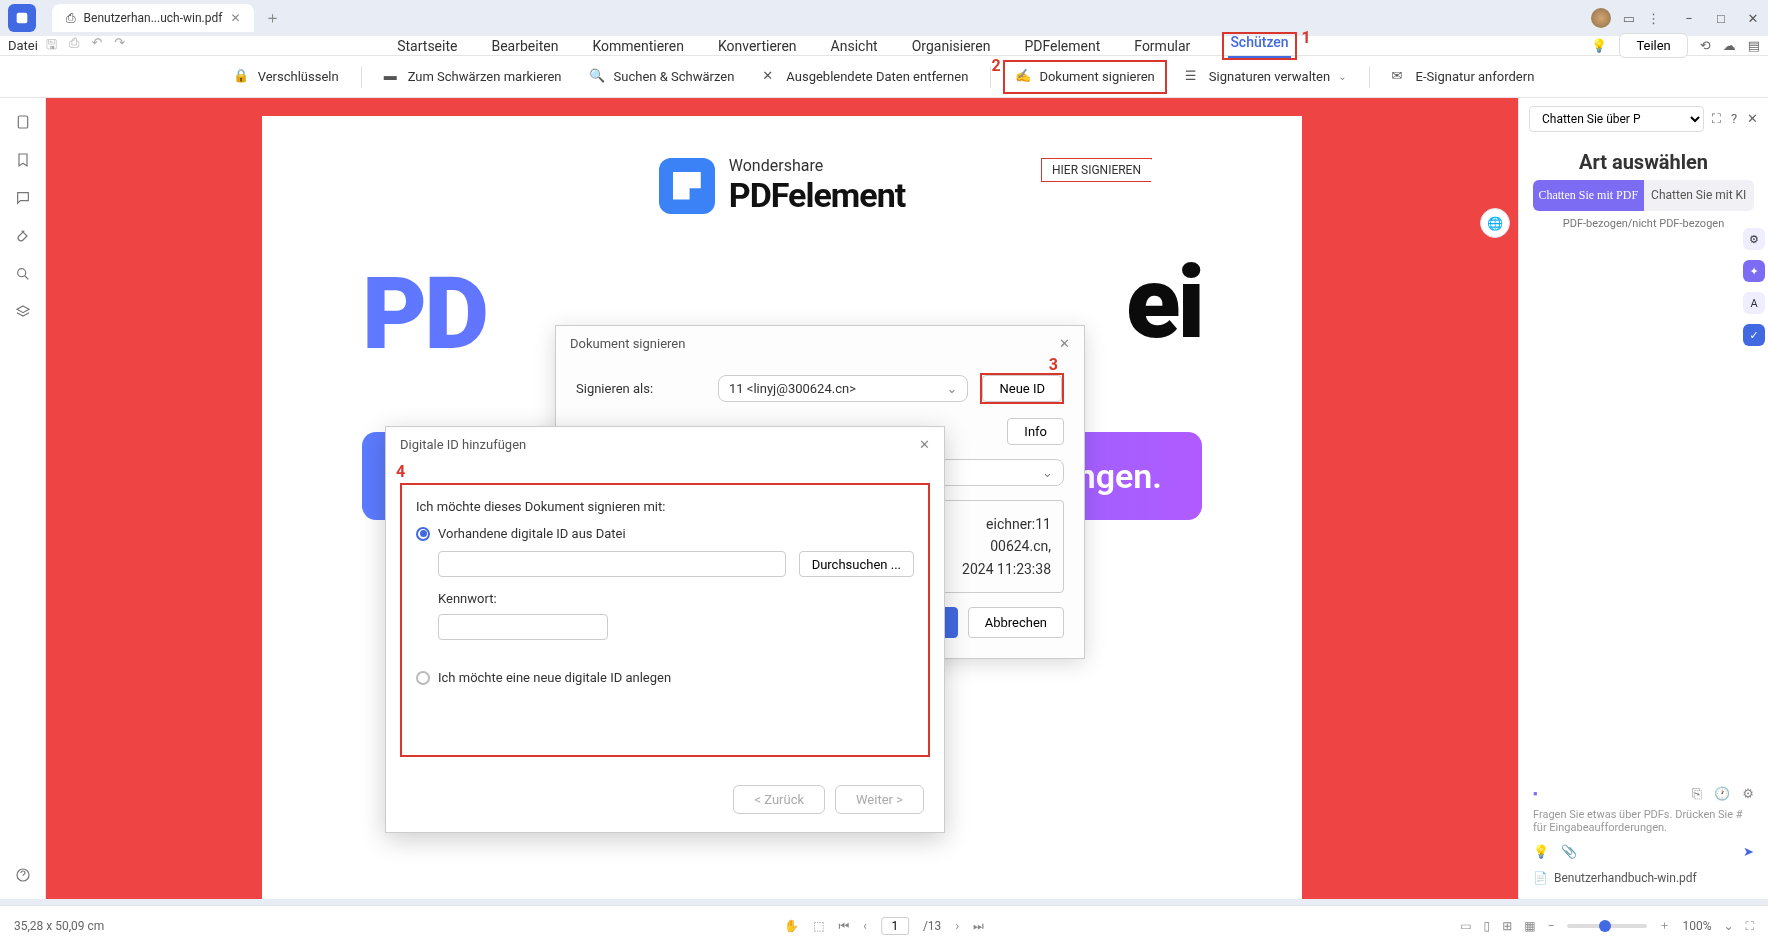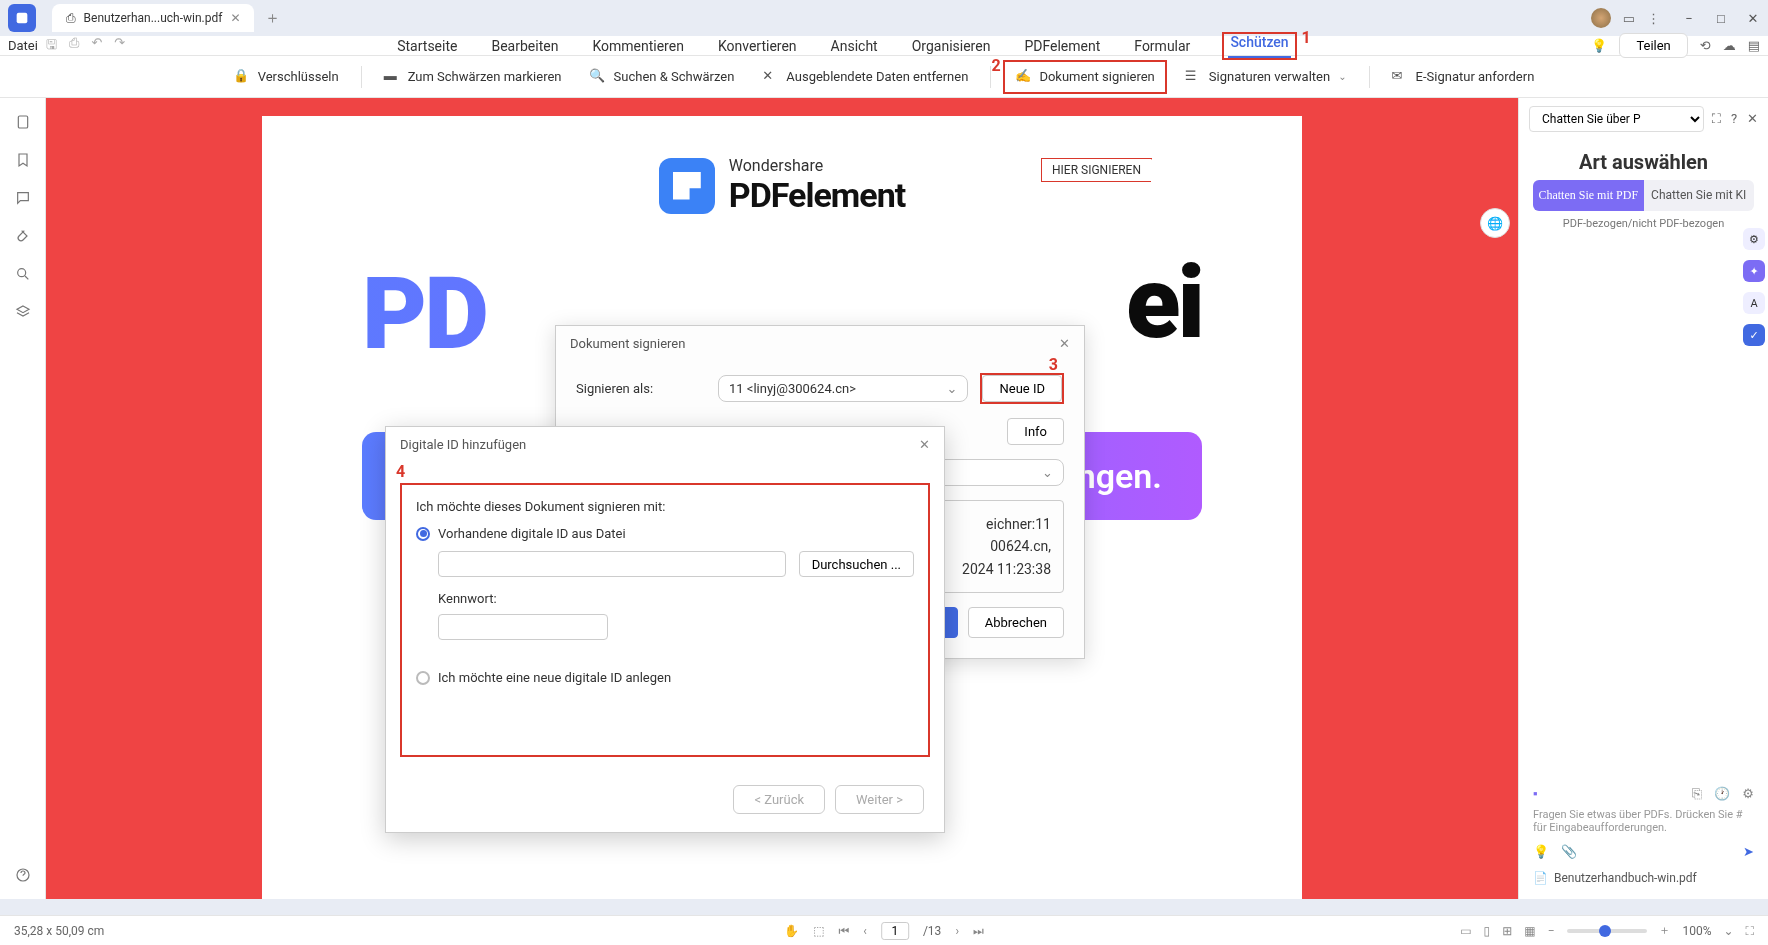--- a/index.html
+++ b/index.html
@@ -130,21 +130,21 @@
 .radio.unchecked { border-color:#bbb; }
 .sub-row { display: flex; gap: 13px; margin-left: 22px; margin-bottom: 14px; }
 .file-input { flex: 1; border: 1px solid #ccc; border-radius: 4px; height: 26px; }
 .browse-btn { border: 1px solid #ccc; border-radius: 4px; padding: 4px 12px; font-size: 13px; background:#fff; cursor:pointer; }
 .pwd-label { margin-left: 22px; font-size: 13px; margin-bottom: 8px; }
 .pwd-input { margin-left: 22px; width: 170px; border: 1px solid #ccc; border-radius: 4px; height: 26px; }
 .dlg2-actions { display:flex; justify-content:flex-end; gap:10px; padding: 14px 20px 18px; }
 .nav-btn { border:1px solid #ccc; border-radius:6px; padding:6px 20px; font-size:13px; color:#aaa; background:#fff; }
 
 
-.statusbar { position: absolute; bottom: 0; left: 0; right: 0; height: 30px; background: #fff; border-top: 1px solid #e5e5e5; display: flex; align-items: center; padding: 0 14px; font-size: 12px; color: #666; }
+.statusbar { position: absolute; bottom: 0; left: 0; right: 0; height: 40px; background: #fff; border-top: 1px solid #e5e5e5; display: flex; align-items: center; padding: 0 14px; font-size: 12px; color: #666; }
 .sb-center { position: absolute; left: 50%; transform: translateX(-50%); display: flex; align-items: center; gap: 14px; }
 .sb-right { margin-left: auto; display: flex; align-items: center; gap: 12px; }
 .sb-icon { color: #888; cursor: pointer; }
 .page-input { width: 28px; border: 1px solid #ccc; border-radius: 3px; text-align: center; font-size: 12px; padding:1px; }
 .zoom-slider { width: 80px; height: 4px; background: #ddd; border-radius: 2px; position: relative; }
 .zoom-slider::after { content:""; position:absolute; left:40%; top:-4px; width:12px; height:12px; background:#4169e1; border-radius:50%; }
 
 svg.ic { width: 16px; height: 16px; stroke: currentColor; fill: none; stroke-width: 1.8; }
 </style>
 </head>

